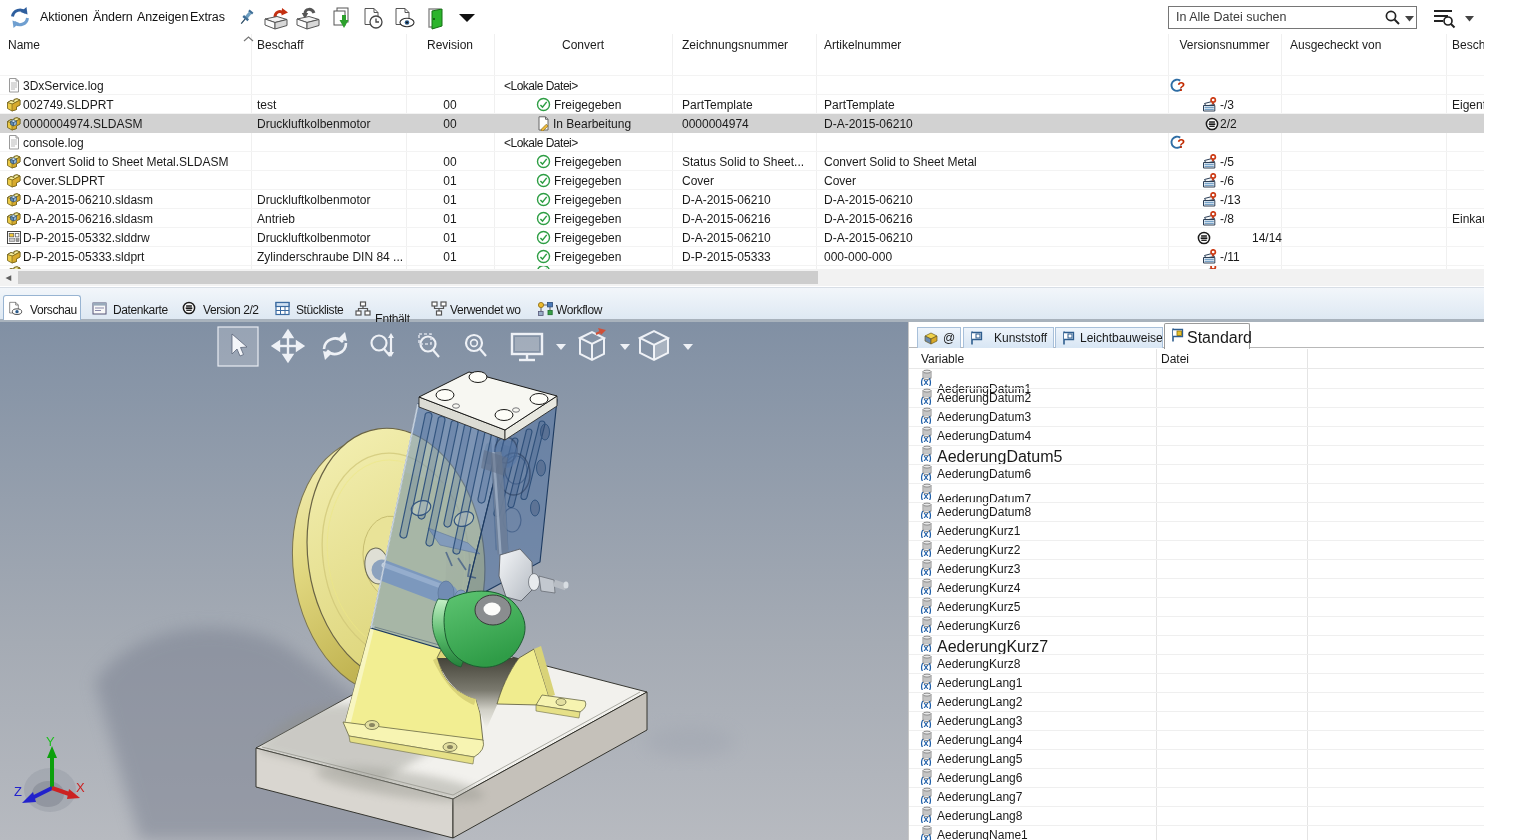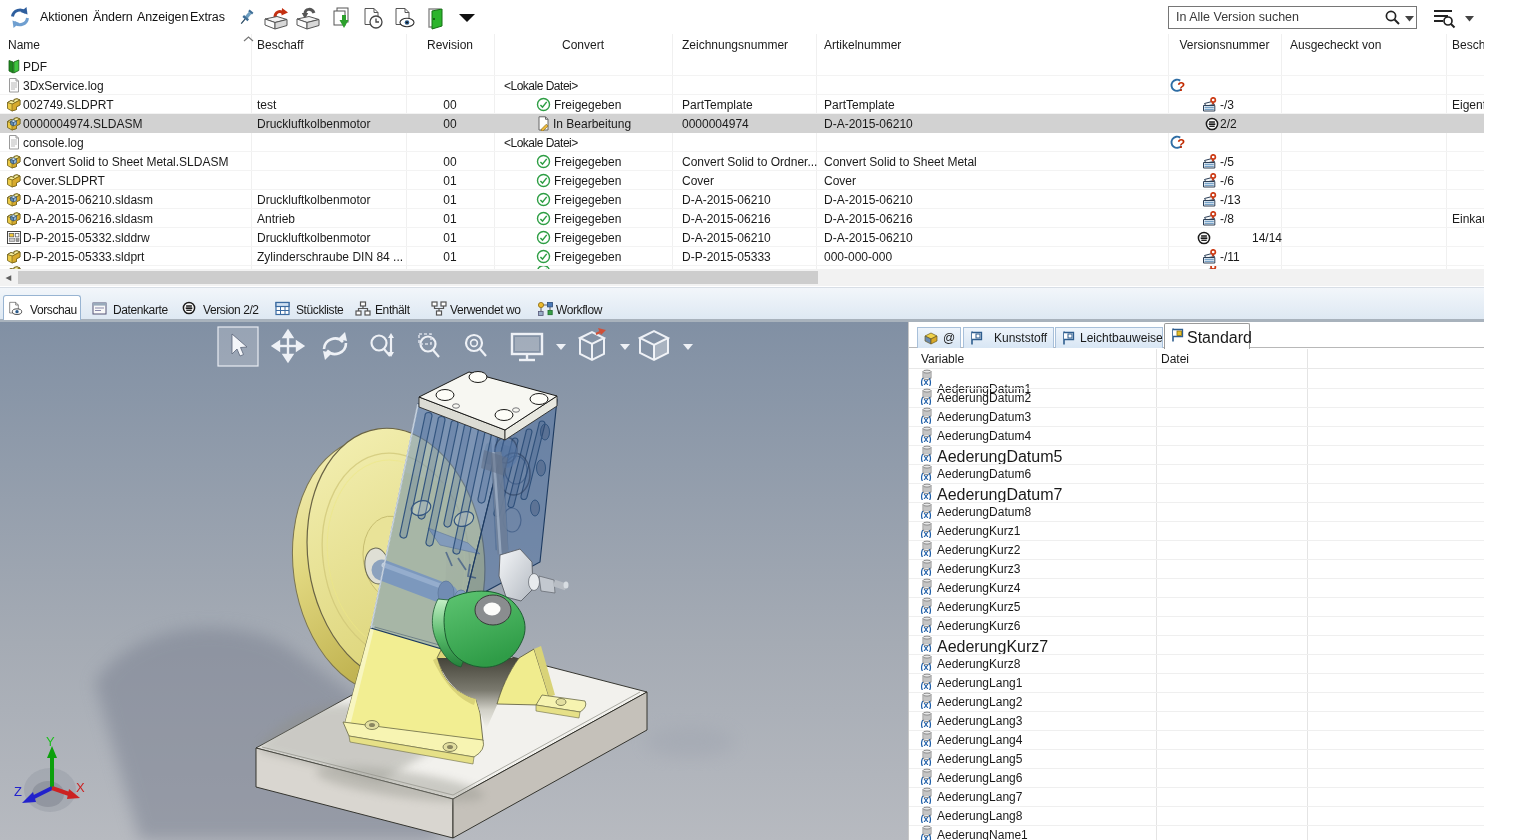--- a/index.html
+++ b/index.html
@@ -118,21 +118,21 @@
       <svg width="25" height="28" viewBox="0 0 25 28">
 <circle cx="12.5" cy="7.5" r="5" fill="#3a7ab0" stroke="#1e4a70" stroke-width="1"></circle>
 <path d="M3.5,26 c0,-8 4,-11.5 9,-11.5 c5,0 9,3.5 9,11.5 z" fill="#3a7ab0" stroke="#1e4a70" stroke-width="1"></path>
       </svg>
     </div>
 <div class="a menutext" style="left:40px;top:10px">Aktionen</div>
 <div class="a menutext" style="left:93px;top:10px">Ändern</div>
 <div class="a menutext" style="left:137px;top:10px">Anzeigen</div>
 <div class="a menutext" style="left:190px;top:10px">Extras</div>
 <div class="a" style="left:1168px;top:6px;width:249px;height:23px;border:1px solid #767676;background:#fff"></div>
-<div class="a" style="left:1176px;top:10px;font-size:12.5px;color:#3a3a3a">In Alle Version suchen</div>
+<div class="a" style="left:1176px;top:10px;font-size:12.5px;color:#3a3a3a">In Alle Datei suchen</div>
 
 <div class="a" style="left:0;top:34px;width:1497px;height:235px;background:#fff"></div>
 <div class="vline" style="left:251px"></div>
     <div class="vline" style="left:406px"></div>
 <div class="vline" style="left:494px"></div>
     <div class="vline" style="left:672px"></div>
 <div class="vline" style="left:816px"></div>
     <div class="vline" style="left:1168px"></div>
 <div class="vline" style="left:1281px"></div>
     <div class="vline" style="left:1446px"></div>
@@ -154,29 +154,20 @@
       </svg>
     </div>
 <div class="a hdr" style="left:257px;top:38px">Beschaff</div>
 <div class="a hdr" style="left:406px;top:38px;width:88px;text-align:center">Revision</div>
 <div class="a hdr" style="left:494px;top:38px;width:178px;text-align:center">Convert</div>
 <div class="a hdr" style="left:682px;top:38px">Zeichnungsnummer</div>
 <div class="a hdr" style="left:824px;top:38px">Artikelnummer</div>
 <div class="a hdr" style="left:1168px;top:38px;width:113px;text-align:center">Versionsnummer</div>
 <div class="a hdr" style="left:1290px;top:38px">Ausgecheckt von</div>
 <div class="a hdr" style="left:1452px;top:38px">Beschaff</div>
-<div class="row" style="top:57px;">
-      <div class="cell" style="left:6px;top:1px">
-        <svg width="16" height="17" viewBox="0 0 16 17">
-<polygon points="3,2.5 7.2,4 7.2,15 3,13" fill="#1e8a1e" stroke="#135c13" stroke-width="0.8"></polygon>
-<polygon points="7.8,4 12.8,2 12.8,12.5 7.8,15" fill="#3fc43f" stroke="#135c13" stroke-width="0.8"></polygon>
-        </svg>
-      </div>
-      <div class="cell" style="left:23px">PDF</div>
-    </div>
 <div class="row" style="top:76px;">
       <div class="cell" style="left:6px;top:1px">
         <svg width="16" height="17" viewBox="0 0 16 17">
           <path d="M3.5,1.5 h6.5 l2.5,2.5 v11 h-9 z" fill="#fdfdfd" stroke="#9a9a9a"></path>
 <path d="M10,1.5 v2.5 h2.5" fill="none" stroke="#9a9a9a"></path>
 <g stroke="#b8b8b8">
             <line x1="5" y1="6" x2="11" y2="6"></line>
             <line x1="5" y1="8" x2="11" y2="8"></line>
             <line x1="5" y1="10" x2="11" y2="10"></line>
             <line x1="5" y1="12" x2="9" y2="12"></line>
@@ -305,21 +296,21 @@
       </div>
       <div class="cell" style="left:23px">Convert Solid to Sheet Metal.SLDASM</div>
       <div class="cell" style="left:406px;width:88px;text-align:center">00</div>
       <div class="cell" style="left:536px;top:2px">
         <svg width="15" height="15" viewBox="0 0 15 15">
           <circle cx="7.5" cy="7.5" r="6" fill="#fff" stroke="#2e9e44" stroke-width="1.4"></circle>
 <path d="M4.4,7.9 l2.1,2.2 l4.2,-5.2" fill="none" stroke="#2e9e44" stroke-width="1.5"></path>
         </svg>
       </div>
       <div class="cell" style="left:554px">Freigegeben</div>
-      <div class="cell" style="left:682px">Convert Solid to Ordner...</div>
+      <div class="cell" style="left:682px">Status Solid to Sheet...</div>
       <div class="cell" style="left:824px">Convert Solid to Sheet Metal</div>
       <div class="cell" style="left:1201px;top:2px">
         <svg width="17" height="16" viewBox="0 0 17 16">
 <polygon points="3.5,6.5 11,4.5 13.5,7.5 5,9" fill="#f4f6f8" stroke="#2c3e55" stroke-width="1"></polygon>
 <polygon points="2.5,8.5 13.8,8.5 13.8,14 2.5,14" fill="#fdfdfd" stroke="#2c3e55" stroke-width="1"></polygon>
 <line x1="3.5" y1="10.3" x2="12.8" y2="10.3" stroke="#6f9dc6" stroke-width="1.3"></line>
 <line x1="3.5" y1="12.3" x2="12.8" y2="12.3" stroke="#6f9dc6" stroke-width="1.3"></line>
 <circle cx="12.2" cy="3" r="2.2" fill="none" stroke="#cc3a14" stroke-width="1.7"></circle>
 <path d="M11.2,5.5 l1.2,1.8" stroke="#cc3a14" stroke-width="1.4"></path>
         </svg>
@@ -586,21 +577,21 @@
 <div class="a" style="left:355px;top:301px">
       <svg width="16" height="15" viewBox="0 0 16 15">
         <g fill="none" stroke="#555" stroke-width="1.2">
           <rect x="5.5" y="1" width="5" height="4" fill="#fff"></rect>
           <rect x="1" y="10" width="5" height="4" fill="#fff"></rect>
           <rect x="10" y="10" width="5" height="4" fill="#fff"></rect>
           <path d="M8,5 v2.5 M3.5,10 v-2.5 h9 v2.5"></path>
         </g>
       </svg>
     </div>
-<div class="a" style="left:375px;top:303px;font-size:12px;letter-spacing:-0.4px">Enthält</div>
+<div class="a" style="left:375px;top:312px;font-size:12px;letter-spacing:-0.4px">Enthält</div>
 <div class="a" style="left:431px;top:301px">
       <svg width="16" height="15" viewBox="0 0 16 15">
         <g fill="none" stroke="#555" stroke-width="1.2">
           <rect x="1" y="1" width="5" height="4" fill="#fff"></rect>
           <rect x="10" y="1" width="5" height="4" fill="#fff"></rect>
           <rect x="5.5" y="10" width="5" height="4" fill="#fff"></rect>
           <path d="M3.5,5 v2.5 h9 v-2.5 M8,10 v-2.5"></path>
         </g>
       </svg>
     </div>
@@ -992,21 +983,21 @@
             <g stroke="#808080" stroke-width="0.9" fill="#e8e8e8">
 <path d="M4,2.6 h8 v6.5 h-8 z"></path>
               <ellipse cx="8" cy="2.6" rx="4" ry="1.5"></ellipse>
               <path d="M4,9.1 a4,1.5 0 0 0 8,0"></path>
             </g>
 <line x1="5" y1="5" x2="11" y2="5" stroke="#909090" stroke-width="0.8"></line>
 <line x1="5" y1="7" x2="11" y2="7" stroke="#909090" stroke-width="0.8"></line>
 <text x="1.5" y="15.8" font-size="9" fill="#1f5fa8" font-family="Liberation Sans" font-weight="bold">(x)</text>
           </svg>
         </div>
-<div class="a" style="left:28px;top:164px;font-size:16px">AederungDatum7</div>
+<div class="a" style="left:28px;top:170px;font-size:12px">AederungDatum7</div>
 <div class="a" style="left:0;top:180px;width:590px;height:1px;background:#efefef"></div>
 <div class="a" style="left:10px;top:180px">
           <svg width="17" height="17" viewBox="0 0 17 17">
             <g stroke="#808080" stroke-width="0.9" fill="#e8e8e8">
 <path d="M4,2.6 h8 v6.5 h-8 z"></path>
               <ellipse cx="8" cy="2.6" rx="4" ry="1.5"></ellipse>
               <path d="M4,9.1 a4,1.5 0 0 0 8,0"></path>
             </g>
 <line x1="5" y1="5" x2="11" y2="5" stroke="#909090" stroke-width="0.8"></line>
 <line x1="5" y1="7" x2="11" y2="7" stroke="#909090" stroke-width="0.8"></line>

